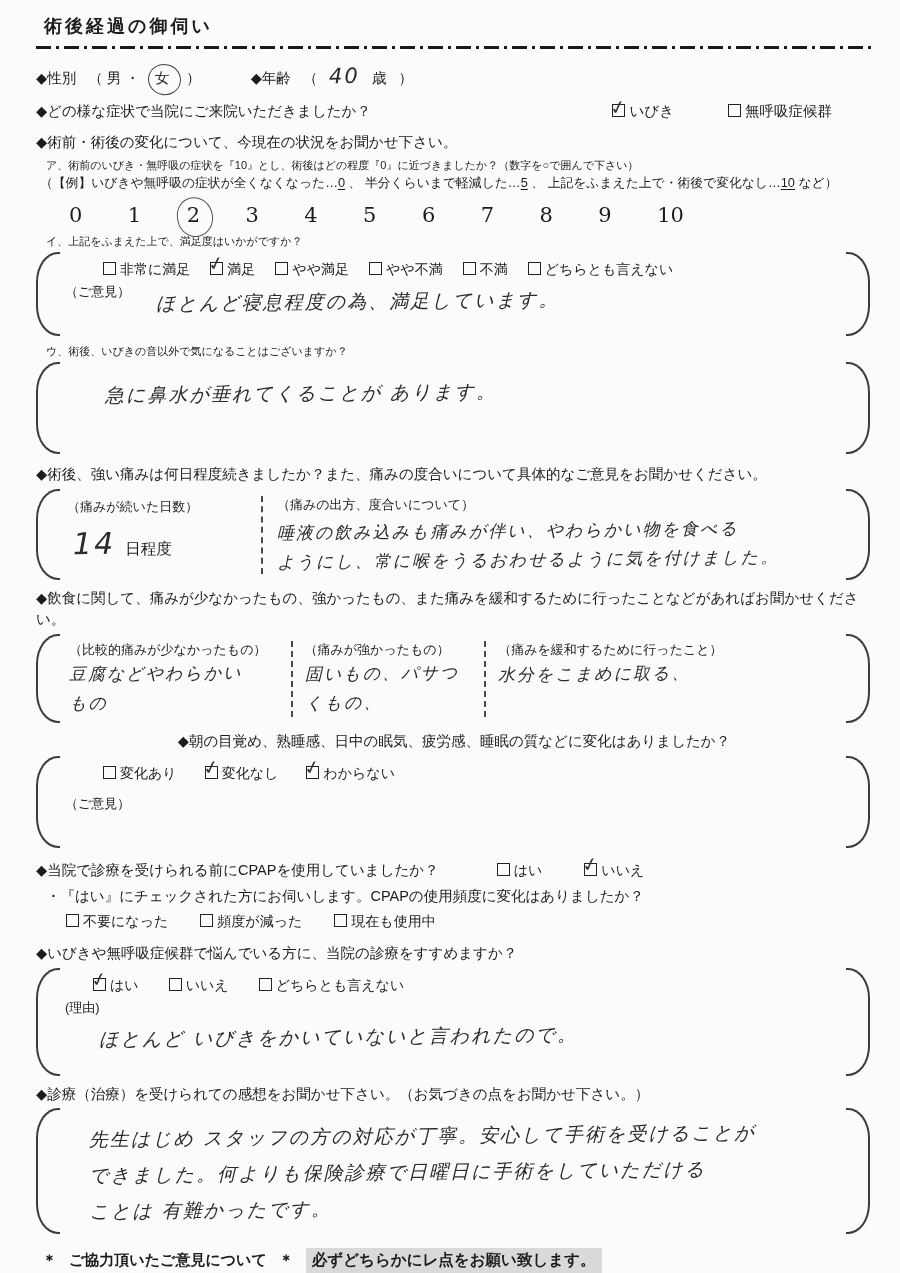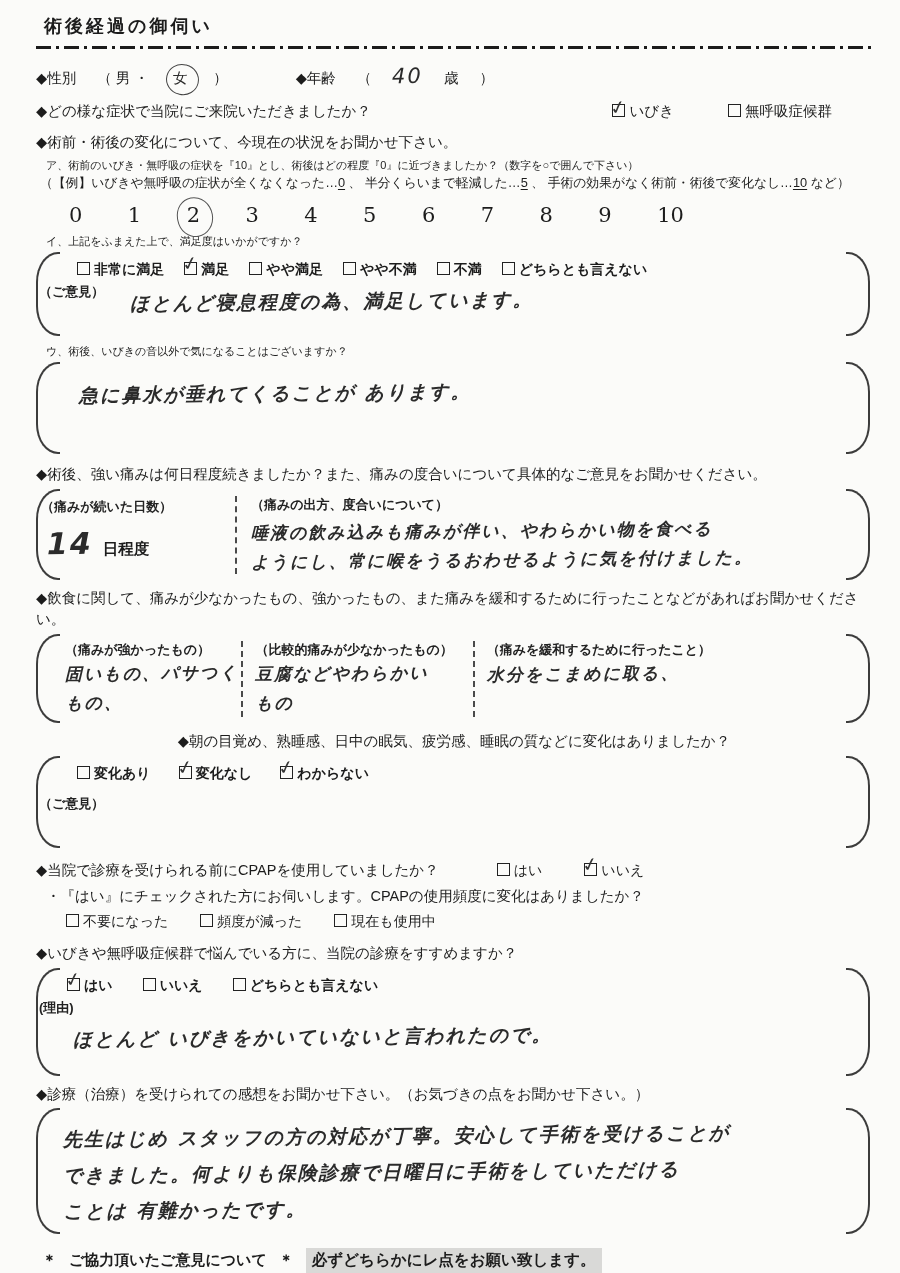--- a/index.html
+++ b/index.html
@@ -31,21 +31,21 @@
         font-size:19px; color:#333; transform:rotate(-12deg); font-style:italic; }
 
   
   .scale { display:flex; justify-content:space-between; width:625px; margin:10px 0 6px 28px;
            font-family:"DejaVu Serif","Liberation Serif",serif; font-size:21px; }
   .snum { position:relative; padding:1px 5px; }
   .snum[data-circled="true"]::after { content:""; position:absolute; left:-5px; right:-8px; top:-5px; bottom:-9px;
         border:1.8px solid #555; border-radius:48% 52% 50% 50%; transform:rotate(-10deg); }
 
   
-  .bbox { position:relative; margin:3px 0 8px 0; padding:7px 38px 6px 27px;font-weight:bold; }
+  .bbox { position:relative; margin:3px 0 8px 0; padding:7px 38px 6px 53px; }
   .bk { position:absolute; top:0; bottom:0; width:24px; pointer-events:none; }
   .bk-l { left:0; border:2px solid #3c3c3c; border-right:none; border-radius:22px 0 0 22px / 30px 0 0 30px; }
   .bk-r { right:2px; border:2px solid #3c3c3c; border-left:none; border-radius:0 22px 22px 0 / 0 30px 30px 0; }
 
   .cb-row { display:flex; gap:24px; font-size:14px; margin:2px 0 4px 14px; flex-wrap:nowrap; }
   .lbl-paren { font-size:13px; color:#222; }
 
   .circled { position:relative; padding:0 3px; }
   .circled::after { content:""; position:absolute; left:-4px; right:-6px; top:-4px; bottom:-6px;
         border:1.7px solid #444; border-radius:50%; transform:rotate(14deg); }
@@ -73,21 +73,21 @@
   .mt4{margin-top:4px;} .mt10{margin-top:10px;}
 </style>
 </head>
 <body>
 
 <div class="page">
 
   <h1 class="title">術後経過の御伺い</h1>
   <div class="rule-dashdot"></div>
 
-  <div class="row q" style="gap:21px;">
+  <div class="row q" style="gap:12px;">
     <span>◆性別</span>
     <span>（ 男 ・</span>
     <span class="circled hw" style="font-style:normal;">女</span>
     <span>）</span>
     <span style="width:26px;"></span>
     <span>◆年齢</span>
     <span>（</span>
     <span class="hw" style="font-size:21px;">40</span>
     <span>歳</span>
     <span>）</span>
@@ -102,21 +102,21 @@
     </span>
     <span class="cbi" style="margin-right:40px;">
       <span class="cb" data-checked="false"></span>
       <span>無呼吸症候群</span>
     </span>
   </div>
 
   <div class="q-head">◆術前・術後の変化について、今現在の状況をお聞かせ下さい。</div>
   <div class="sub-q mt4">ア、術前のいびき・無呼吸の症状を『10』とし、術後はどの程度『0』に近づきましたか？（数字を○で囲んで下さい）</div>
   <div class="small" style="margin-left:4px;margin-top:2px;">
-    <span>（【例】いびきや無呼吸の症状が全くなくなった…</span><u>0</u><span> 、 半分くらいまで軽減した…</span><u>5</u><span> 、 手術の効果がなく術前・術後で変化なし…</span><u>10</u><span> など）</span>
+    <span>（【例】いびきや無呼吸の症状が全くなくなった…</span><u>0</u><span> 、 半分くらいまで軽減した…</span><u>5</u><span> 、 上記をふまえた上で・術後で変化なし…</span><u>10</u><span> など）</span>
   </div>
 
   <div class="scale">
     <span class="snum" data-circled="false">0</span>
     <span class="snum" data-circled="false">1</span>
     <span class="snum" data-circled="true">2</span>
     <span class="snum" data-circled="false">3</span>
     <span class="snum" data-circled="false">4</span>
     <span class="snum" data-circled="false">5</span>
     <span class="snum" data-circled="false">6</span>
@@ -187,28 +187,28 @@
 ようにし、常に喉をうるおわせるように気を付けました。</div>
       </div>
     </div>
   </div>
 
   <div class="q-head" style="margin-top:2px;">◆飲食に関して、痛みが少なかったもの、強かったもの、また痛みを緩和するために行ったことなどがあればお聞かせください。</div>
   <div class="bbox" style="min-height:88px;">
     <div class="bk bk-l"></div>
     <div class="bk bk-r"></div>
     <div class="food-grid">
-      <div class="food-col fc2">
-        <div class="lbl-paren">（痛みが強かったもの）</div>
-        <div class="hw hw-md">固いもの、パサつくもの、</div>
-      </div>
       <div class="food-col fc1" style="margin-left:-22px;">
         <div class="lbl-paren">（比較的痛みが少なかったもの）</div>
         <div class="hw hw-md">豆腐などやわらかい
 もの</div>
+      </div>
+      <div class="food-col fc2">
+        <div class="lbl-paren">（痛みが強かったもの）</div>
+        <div class="hw hw-md">固いもの、パサつくもの、</div>
       </div>
       <div class="food-col fc3">
         <div class="lbl-paren">（痛みを緩和するために行ったこと）</div>
         <div class="hw hw-md">水分をこまめに取る、</div>
       </div>
     </div>
   </div>
 
   <div class="q-head" style="margin-top:2px;text-align:center;">◆朝の目覚め、熟睡感、日中の眠気、疲労感、睡眠の質などに変化はありましたか？</div>
   <div class="bbox" style="min-height:92px;">

